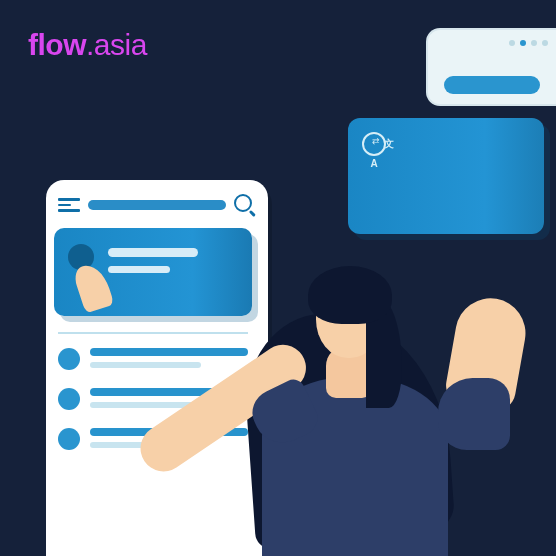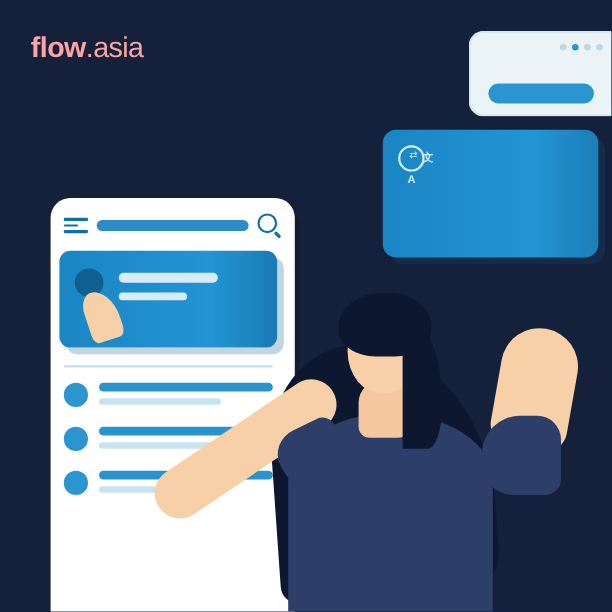--- a/index.html
+++ b/index.html
@@ -1,18 +1,18 @@
 <!DOCTYPE html>
 <html><head>
 <meta charset="utf-8">
 <style>
 * { margin:0; padding:0; box-sizing:border-box; }
 body { width:556px; height:556px; background:#15213a; font-family:-apple-system,Segoe UI,sans-serif; overflow:hidden; position:relative; }
 
-.logo { position:absolute; top:28px; left:28px; color:#fca5a5; font-size:26px; font-weight:300; letter-spacing:-0.5px; }
+.logo { position:absolute; top:28px; left:28px; color:#d946ef; font-size:30px; font-weight:300; letter-spacing:-0.5px; }
 .logo b { font-weight:700; }
 
 .phone { position:absolute; left:46px; top:180px; width:222px; height:420px; background:#fff; border-radius:18px; padding:14px 12px; box-shadow:4px 6px 0 rgba(0,0,0,0.15); }
 .phone-top { display:flex; align-items:center; gap:8px; margin-bottom:10px; }
 .hamb { width:22px; display:flex; flex-direction:column; gap:3px; }
 .hamb span { height:2.5px; background:#0f6fa8; border-radius:1px; }
 .hamb span:nth-child(2){ width:60%; }
 .topbar { flex:1; height:10px; background:#2a8dc7; border-radius:5px; }
 .sicon { width:22px; height:22px; position:relative; }
 .sicon::before { content:""; position:absolute; width:14px; height:14px; border:2.5px solid #0f6fa8; border-radius:50%; top:0; left:0; }

